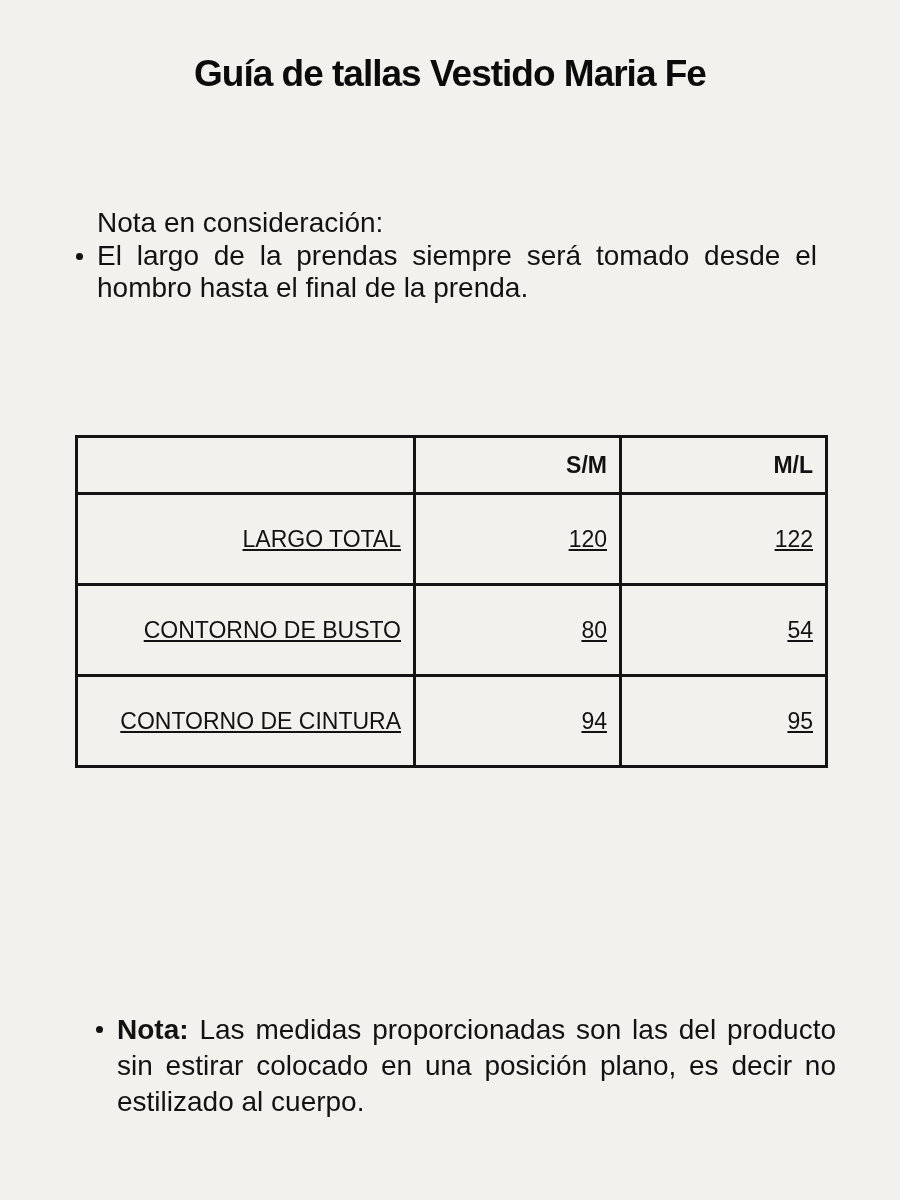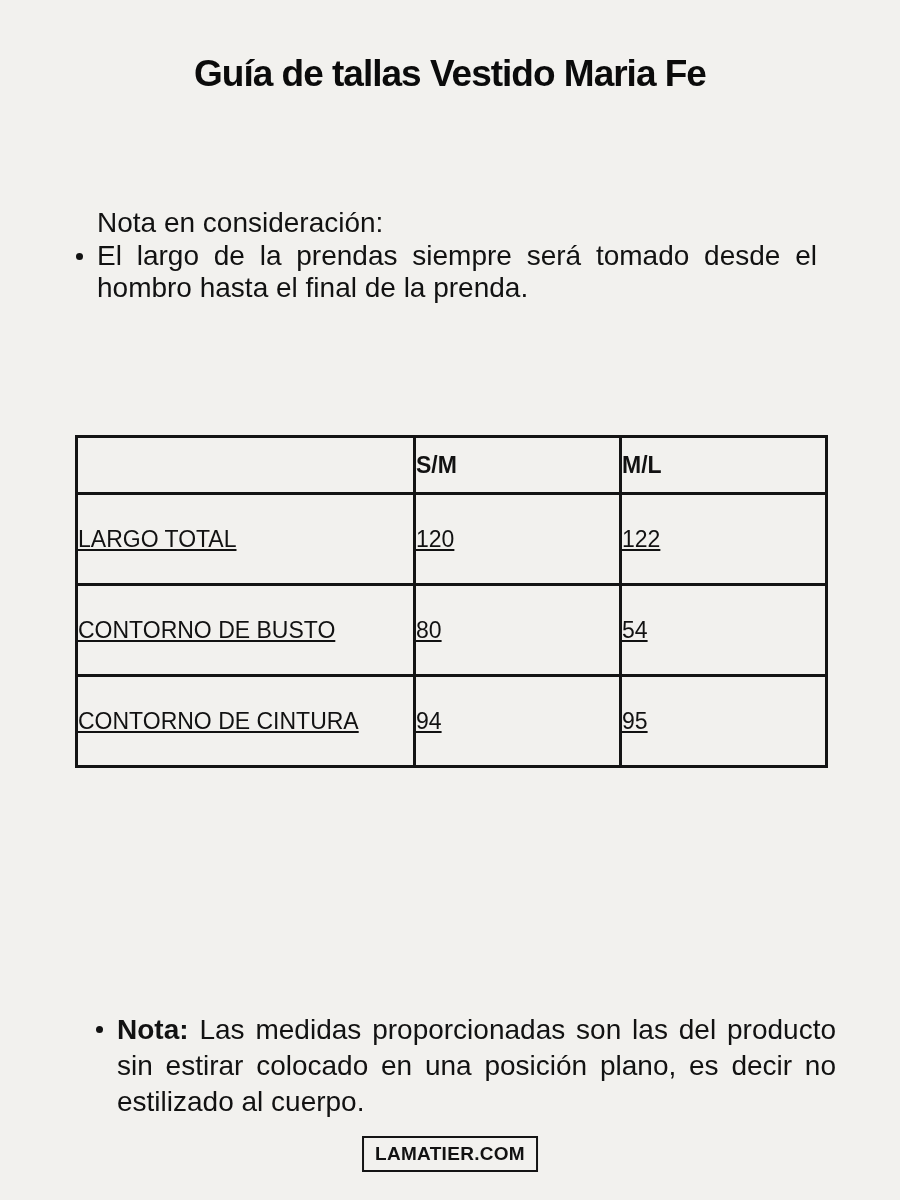--- a/index.html
+++ b/index.html
@@ -71,23 +71,23 @@
     position: absolute;
     top: 435px;
     left: 75px;
     width: 750px;
     border-collapse: collapse;
     table-layout: fixed;
   }
   .size-table th,
   .size-table td {
     border: 3px solid #141414;
-    text-align: left;
+    text-align: right;
     vertical-align: middle;
-    padding: 0;
+    padding: 12px;
     font-size: 23px;
     color: #121212;
   }
   .size-table thead tr { height: 57px; }
   .size-table tbody tr { height: 91px; text-decoration: underline; }
   .size-table th { font-weight: 600; }
   .size-table td { font-weight: normal; }
 
   
   .note {
@@ -177,17 +177,14 @@
         <td>95</td>
       </tr>
     </tbody>
   </table>
 
   <section class="note bullet-item">
     <span class="bullet-col"></span>
     <p class="note-text"><b class="note-label">Nota:</b> <span>Las medidas proporcionadas son las del producto sin estirar colocado en una posición plano, es decir no estilizado al cuerpo.</span></p>
   </section>
 
-  <div class="footer-box">
-    <span class="footer-text">LAMATIER.COM</span>
-  </div>
 
 </div>
 
 </body></html>

